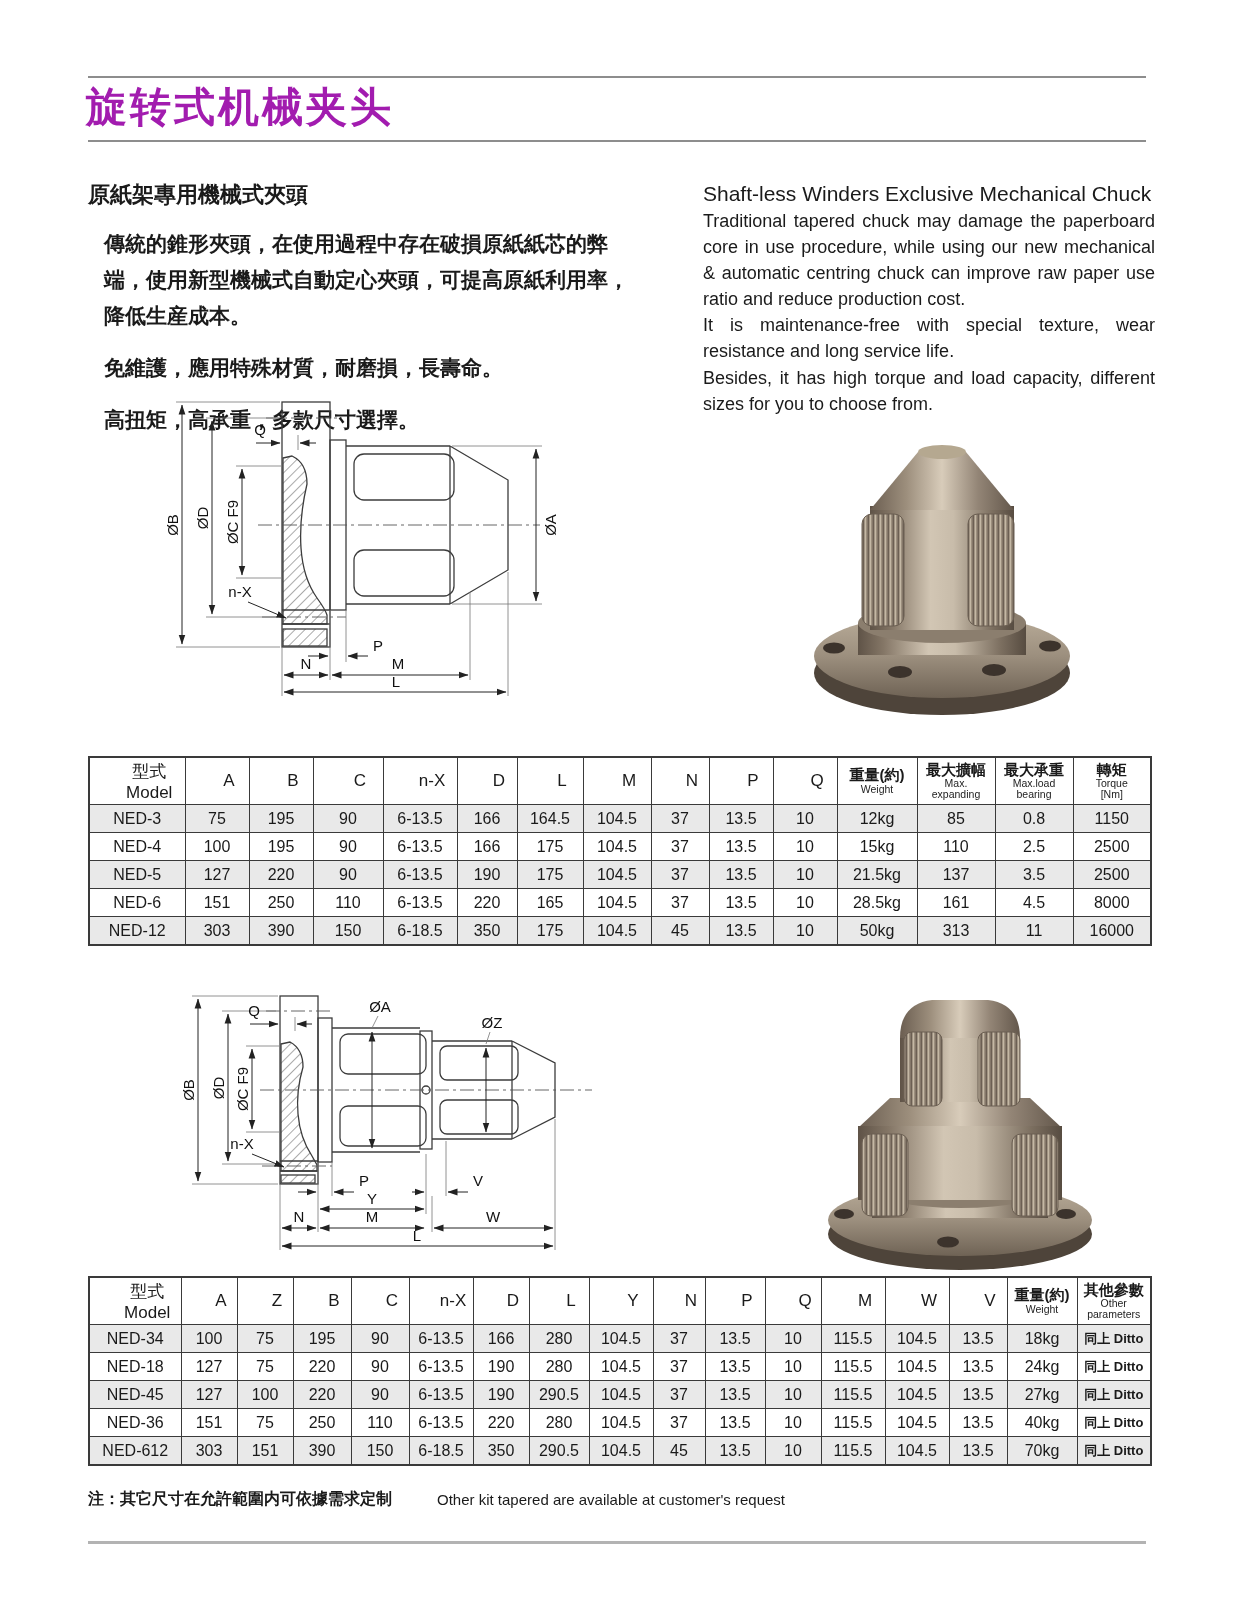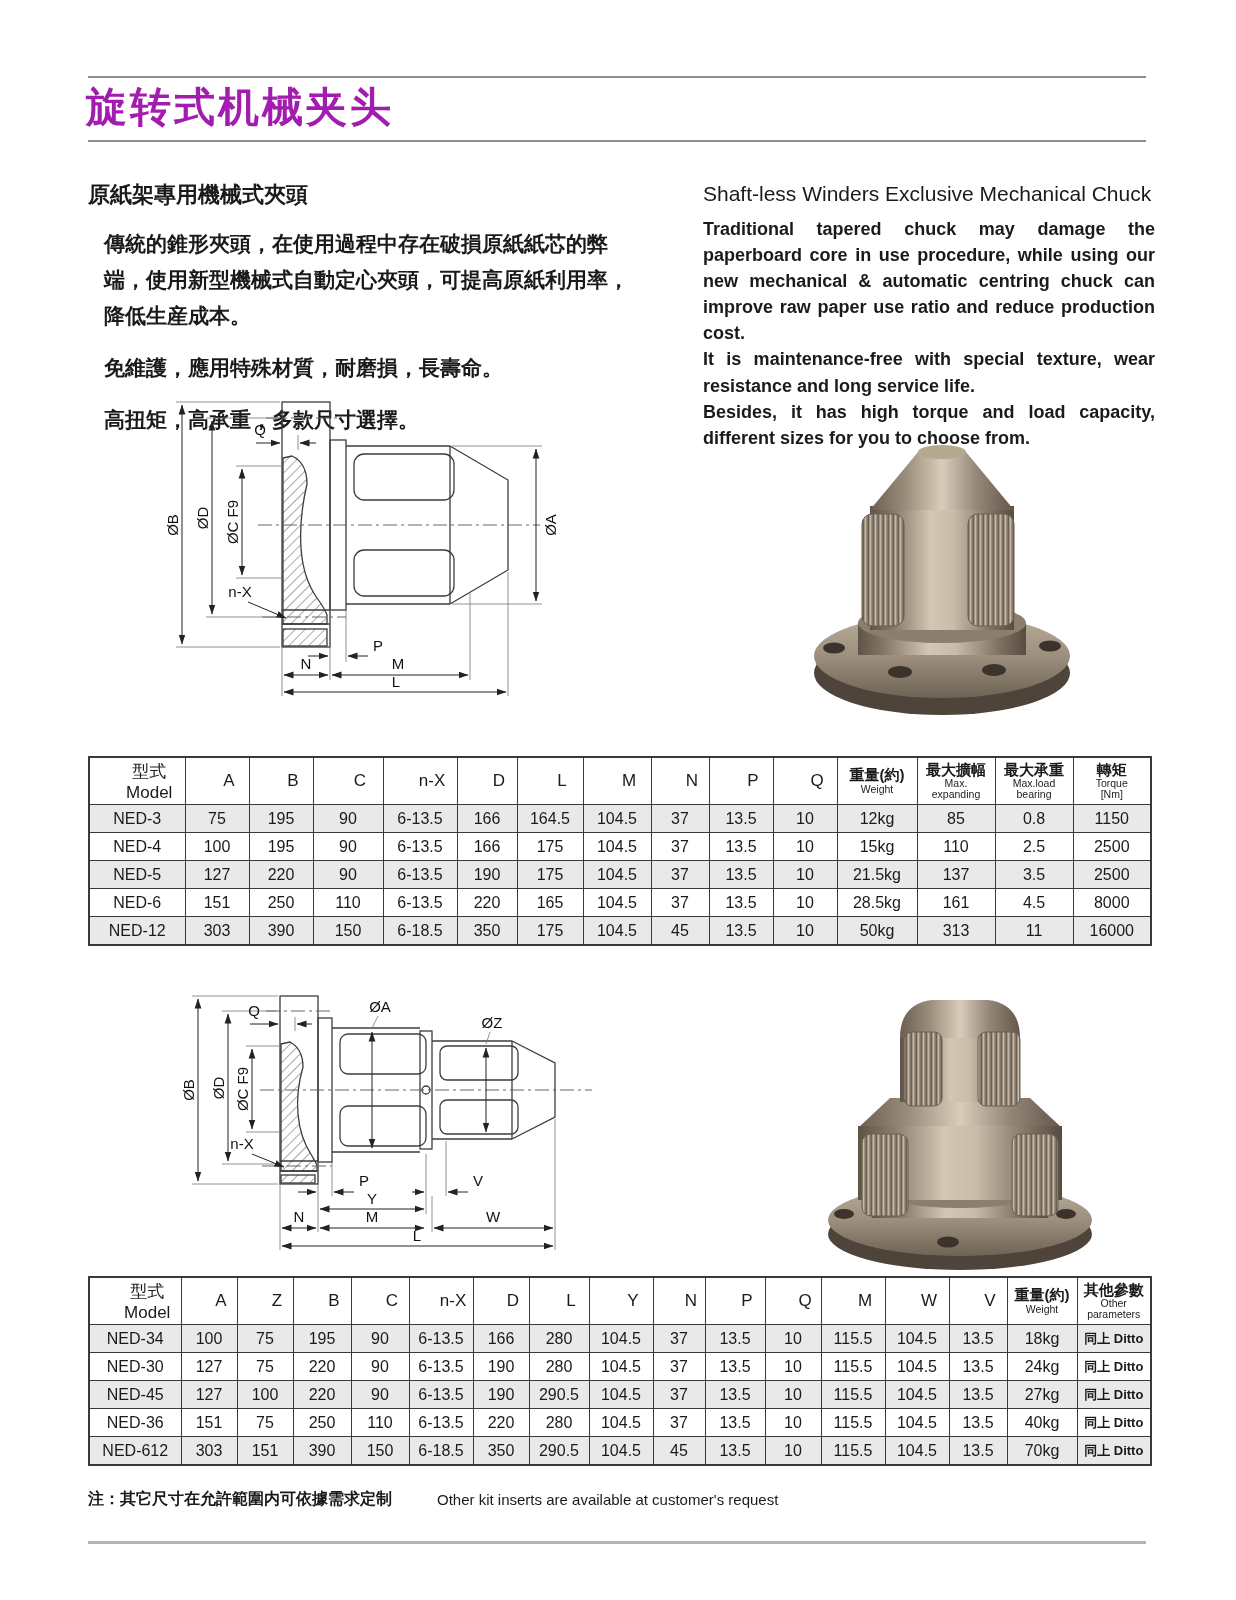--- a/index.html
+++ b/index.html
@@ -16,22 +16,22 @@
   #rule-bottom{top:1541px;height:3px;background:#b3b3b3;}
   #page-title{
     left:86px;top:80px;font-size:41px;font-weight:900;letter-spacing:3px;
     font-family:"Liberation Serif","DejaVu Serif",serif;color:#a21caf;
   }
   
   #intro-zh{left:88px;top:180px;width:558px;}
   #intro-zh .zh-heading{font-size:22px;font-weight:700;margin:0 0 8px 0;}
   #intro-zh .para{font-size:21px;font-weight:600;line-height:1.72;margin:16px;}
   #intro-en{left:703px;top:182px;width:452px;}
-  #intro-en .en-heading{font-size:21px;margin:0 0 10px 0;font-weight:400;}
-  #intro-en .para{font-size:18px;line-height:1.45;margin:0;text-align:justify;font-weight:bold;}
+  #intro-en .en-heading{font-size:21px;margin:0 0 2px 0;font-weight:400;}
+  #intro-en .para{font-size:18px;line-height:1.45;margin:0;text-align:justify;}
   
   table.spec{border-collapse:collapse;table-layout:fixed;width:1062px;background:#fff;border:2px solid #3a3a3a;}
   table.spec th,table.spec td{border:1px solid #3a3a3a;text-align:center;vertical-align:middle;padding:0;overflow:hidden;}
   table.spec thead th{background:#fff;height:46px;font-weight:400;}
   .th-single{font-size:17px;padding-left:24px;}
   .th-main{font-size:15px;font-weight:700;line-height:1.1;}
   .th-sub{font-size:10.5px;line-height:1.05;white-space:pre-line;color:#222;}
   table.spec tbody td{height:27px;font-size:16px;}
   table.spec tbody tr:nth-child(odd){background:#e9e9e9;}
   table.spec tbody tr:nth-child(even){background:#ffffff;}
@@ -552,21 +552,21 @@
         <td>37</td>
         <td>13.5</td>
         <td>10</td>
         <td>115.5</td>
         <td>104.5</td>
         <td>13.5</td>
         <td>18kg</td>
         <td>同上 Ditto</td>
       </tr>
       <tr>
-        <td>NED-30</td>
+        <td>NED-18</td>
         <td>127</td>
         <td>75</td>
         <td>220</td>
         <td>90</td>
         <td>6-13.5</td>
         <td>190</td>
         <td>280</td>
         <td>104.5</td>
         <td>37</td>
         <td>13.5</td>
@@ -631,14 +631,14 @@
         <td>115.5</td>
         <td>104.5</td>
         <td>13.5</td>
         <td>70kg</td>
         <td>同上 Ditto</td>
       </tr>
     </tbody>
 </table>
 
 <div class="abs" id="footnote-zh">注：其它尺寸在允許範圍内可依據需求定制</div>
-<div class="abs" id="footnote-en">Other kit inserts are available at customer's request</div>
+<div class="abs" id="footnote-en">Other kit tapered are available at customer's request</div>
 <div class="rule" id="rule-bottom"></div>
 
 </body></html>

